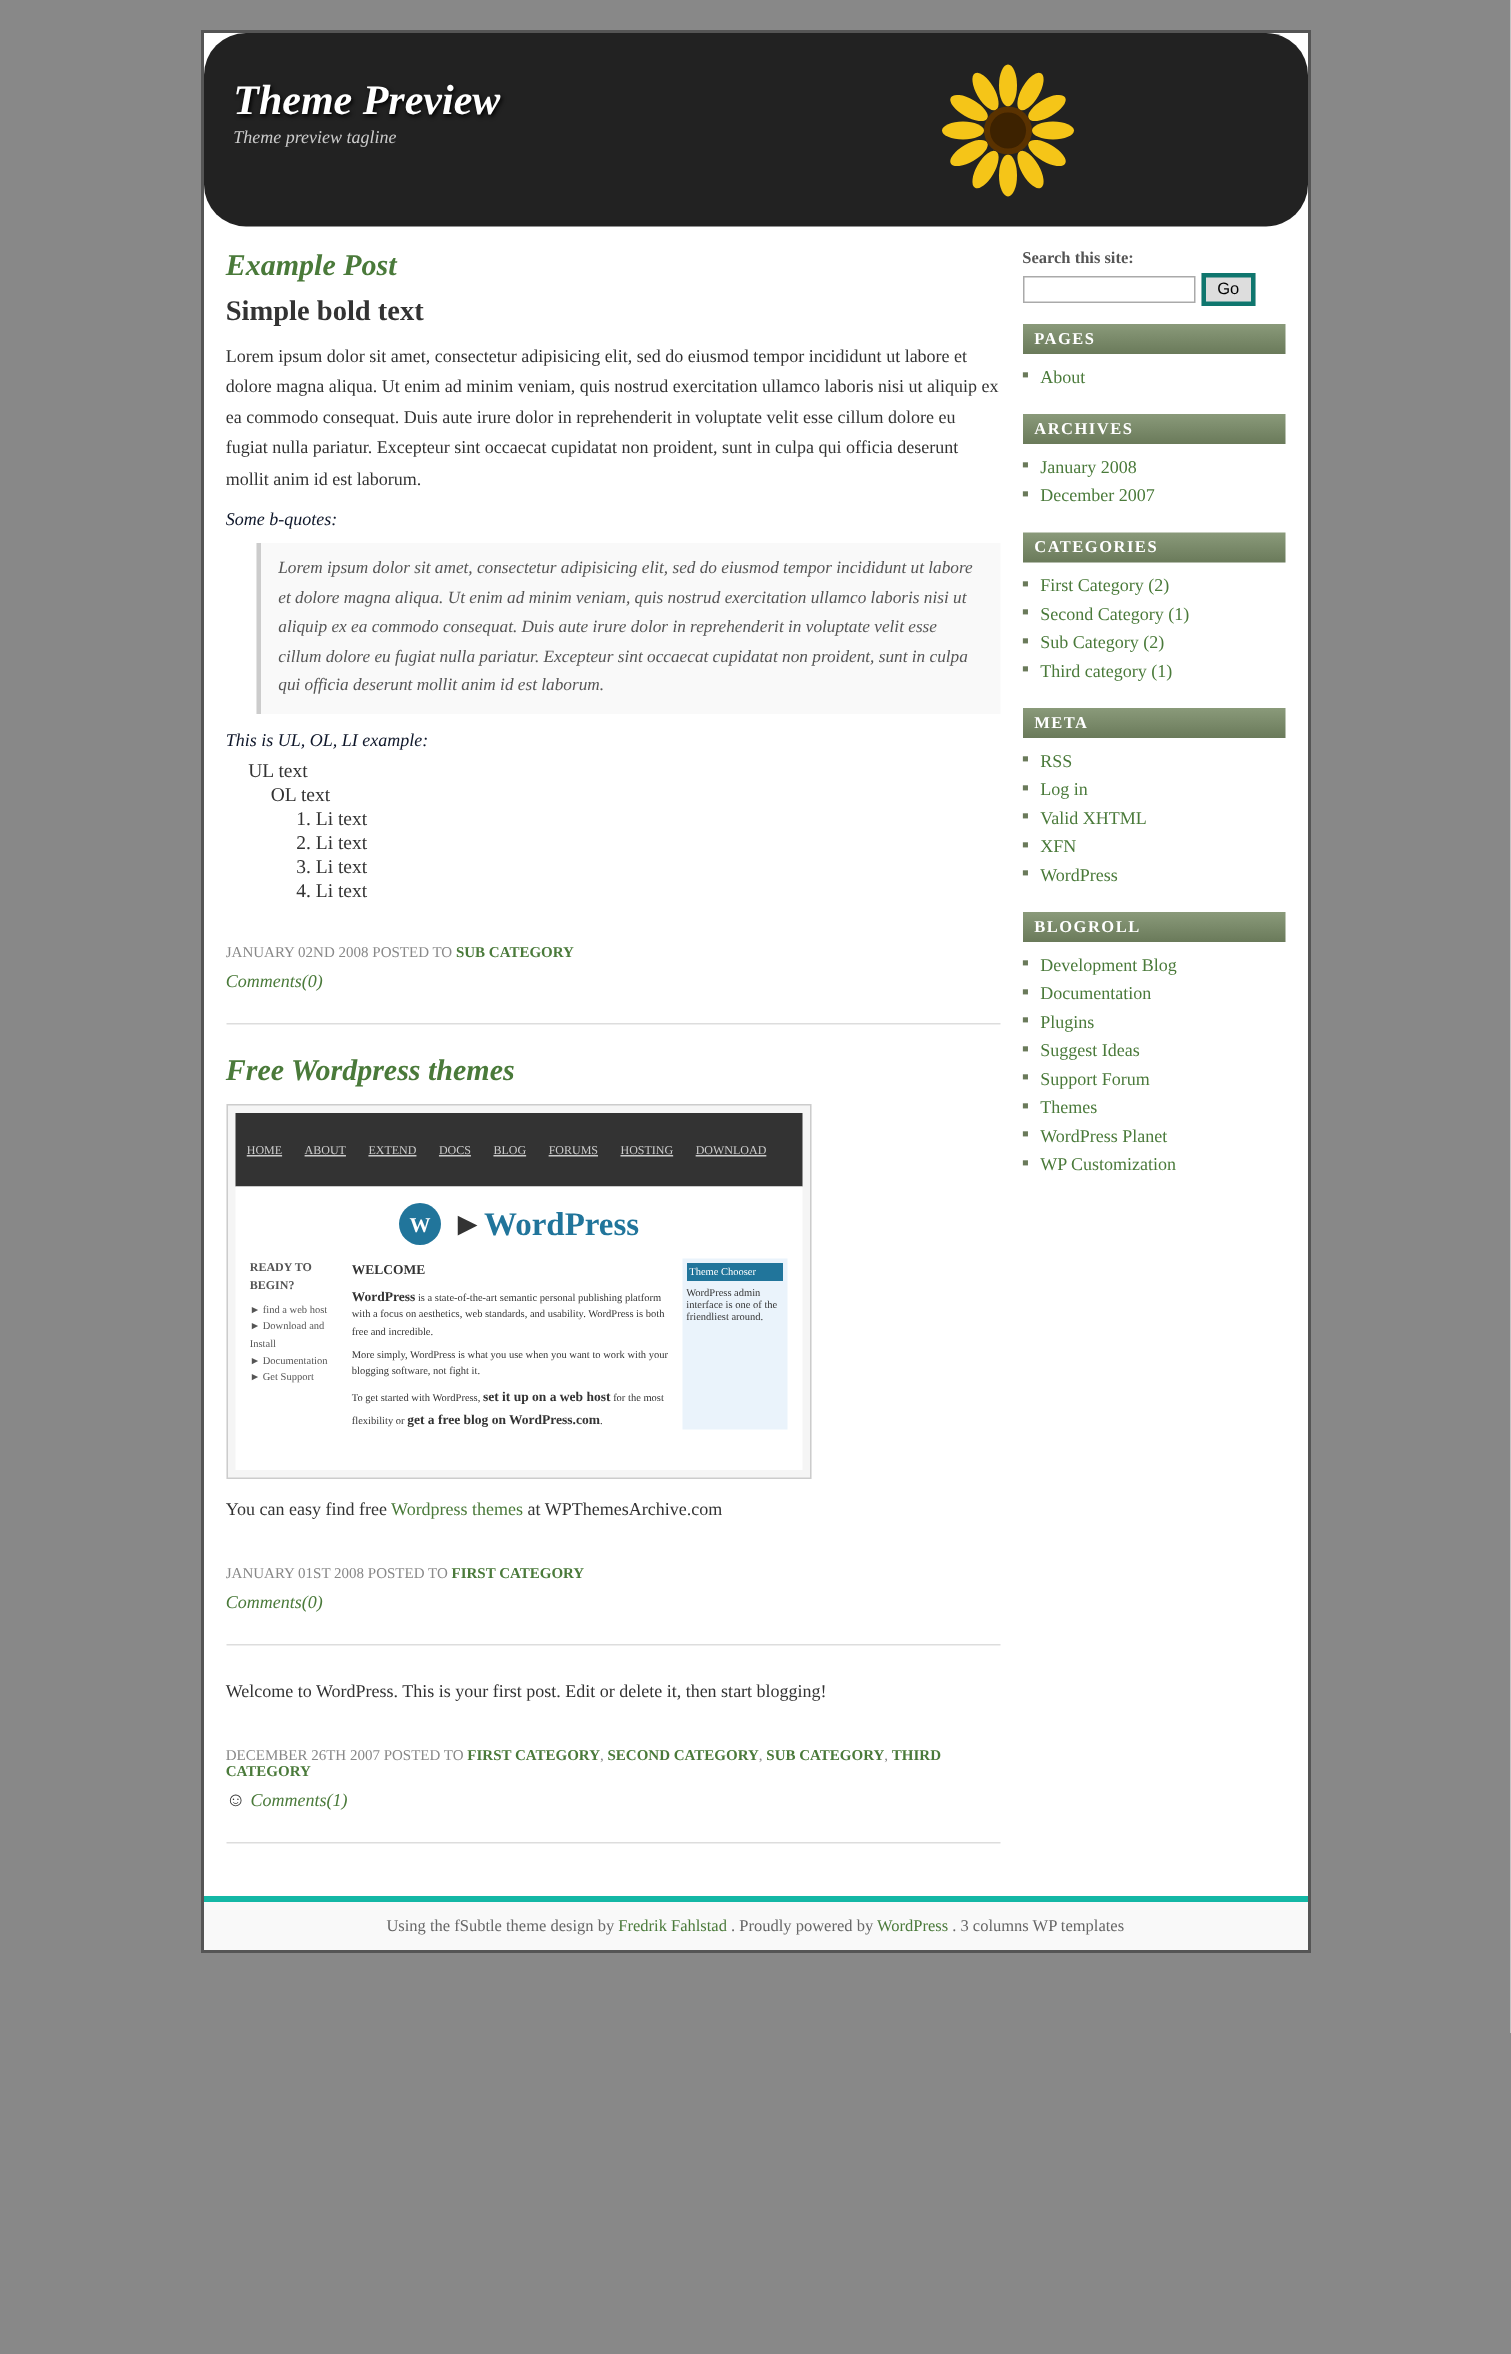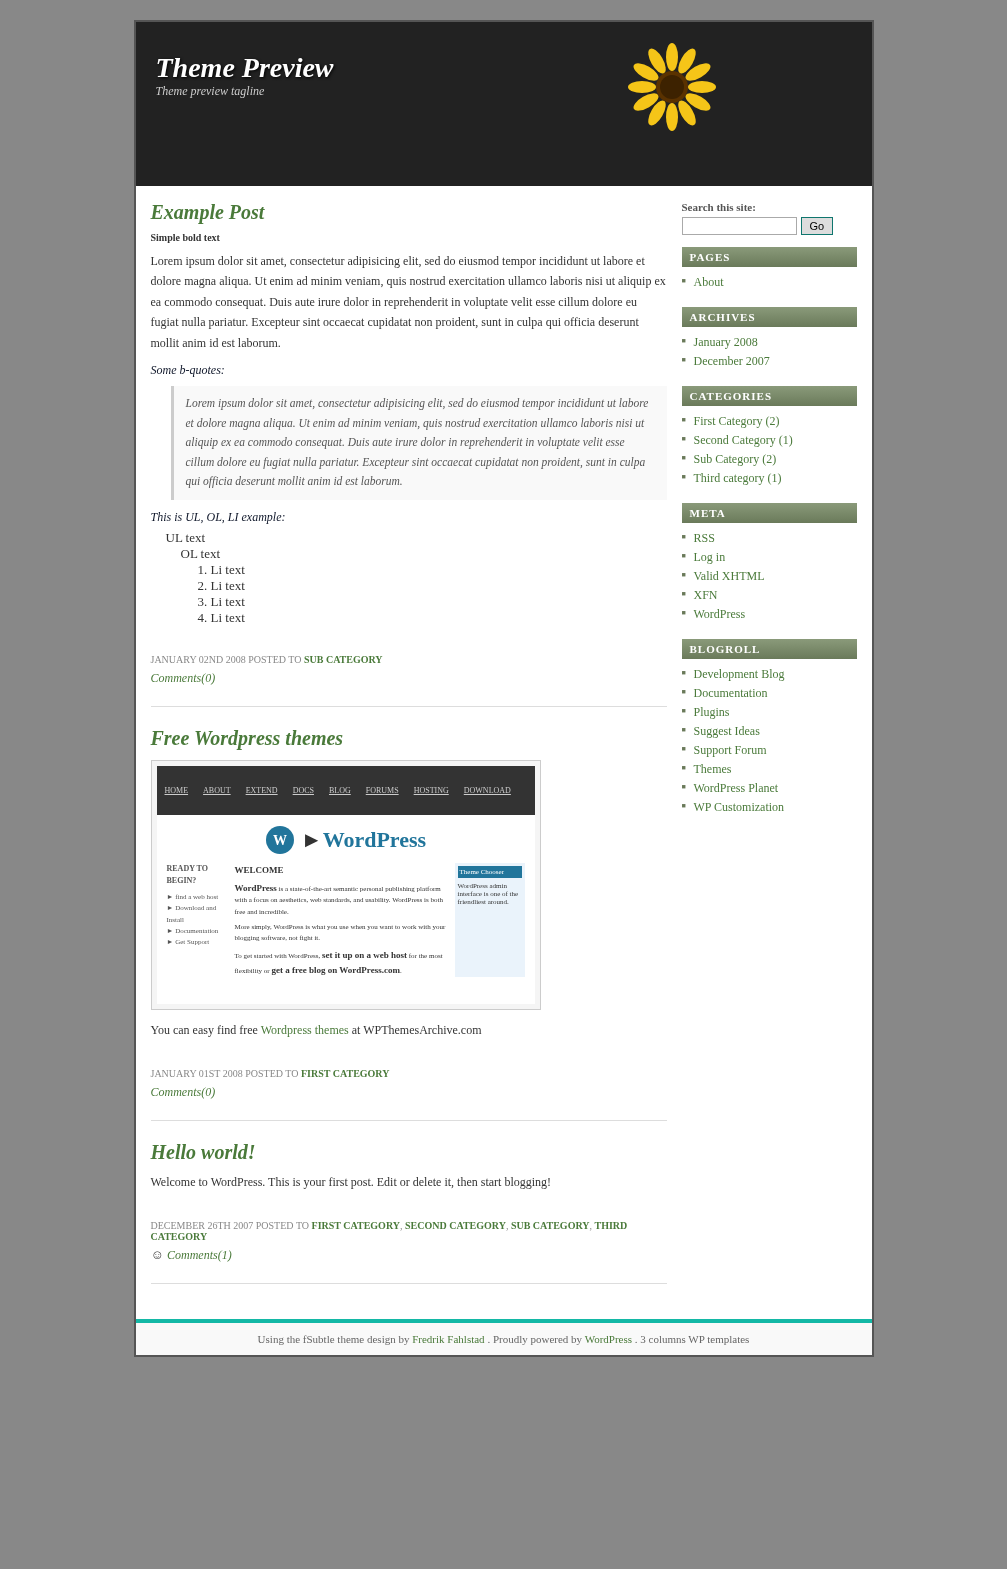--- a/index.html
+++ b/index.html
@@ -11,24 +11,25 @@
     }
     #wrapper {
       width: 740px;
       margin: 20px auto;
       background: #fff;
       border: 2px solid #555;
     }
     
     #header {
       width: 100%;
-      height: 164px;
+      height: 129px;
       background: #222;
       position: relative;
       overflow: hidden;
+      border-radius: 28px;
     }
     #header-text {
       position: absolute;
       top: 30px;
       left: 20px;
       z-index: 2;
     }
     #header h1 {
       font-size: 28px;
       color: #fff;
@@ -79,21 +80,21 @@
     }
     .post-title {
       font-size: 20px;
       color: #4a7a3a;
       font-weight: bold;
       margin-bottom: 8px;
       font-style: italic;
     }
     .post-bold {
       font-weight: bold;
-      font-size: 10px;
+      font-size: 19px;
       margin-bottom: 8px;
     }
     .post-body {
       font-size: 12px;
       line-height: 1.7;
       color: #333;
       margin-bottom: 10px;
     }
     .post-section-label {
       font-size: 12px;
@@ -238,21 +239,21 @@
       align-items: center;
     }
     .sidebar-search input[type="text"] {
       width: 115px;
       border: 1px solid #aaa;
       padding: 2px 4px;
       font-size: 11px;
     }
     .sidebar-search button {
       background: #ddd;
-      border: 1px solid #0f766e;
+      border: 3px solid #0f766e;
       padding: 2px 8px;
       font-size: 11px;
       cursor: pointer;
     }
     .sidebar-list {
       list-style: none;
       padding: 0;
     }
     .sidebar-list li {
       padding: 2px 0 2px 12px;
@@ -424,21 +425,20 @@
         <div class="post-meta">
           <span>JANUARY 01ST 2008 POSTED TO</span>
           <a href="#">FIRST CATEGORY</a>
         </div>
         <div class="post-comments">
           <a href="#">Comments(0)</a>
         </div>
       </div>
 
       <div class="post hello-post">
-        <div class="post-title">Hello world!</div>
         <div class="post-body">Welcome to WordPress. This is your first post. Edit or delete it, then start blogging!</div>
         <div class="post-meta">
           <span>DECEMBER 26TH 2007 POSTED TO</span>
           <a href="#">FIRST CATEGORY</a>,
           <a href="#">SECOND CATEGORY</a>,
           <a href="#">SUB CATEGORY</a>,
           <a href="#">THIRD CATEGORY</a>
         </div>
         <div class="post-comments">
           ☺ <a href="#">Comments(1)</a>

